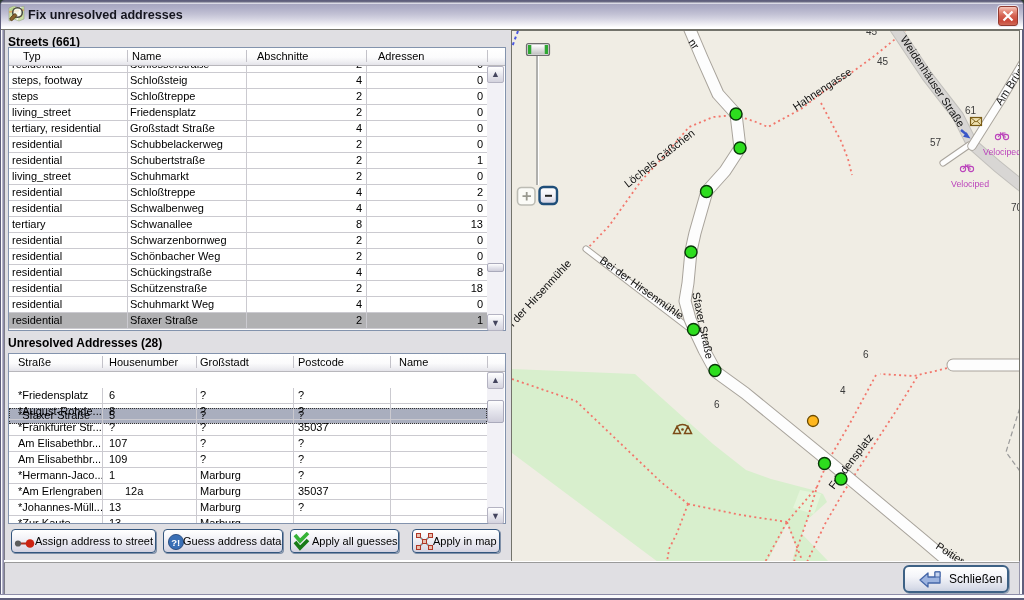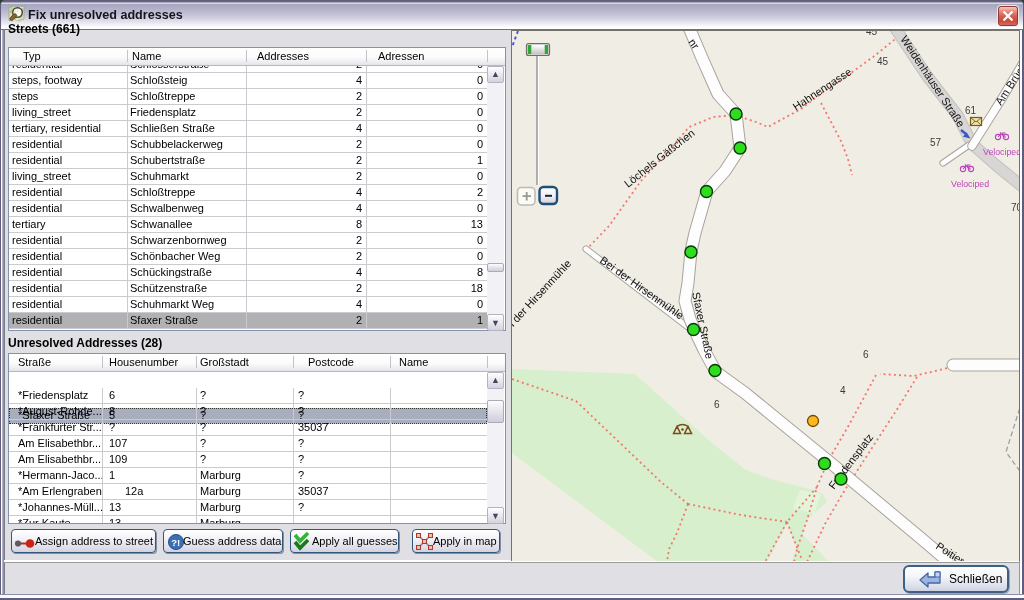--- a/index.html
+++ b/index.html
@@ -75,26 +75,26 @@
  <circle cx="9.5" cy="6.5" r="4.8" fill="#ffffff" fill-opacity="0.75" stroke="#4a4a42" stroke-width="1.5"></circle>
  <rect x="-3.2" y="-1.6" width="8" height="3.2" rx="1.4" transform="translate(5.8,10.6) rotate(135)" fill="#8a6430" stroke="#53380f" stroke-width="0.8"></rect>
 </svg>
 <div class="abs" id="title-text">Fix unresolved addresses</div>
 <div class="abs" id="closebtn">
     <svg width="14" height="14" viewBox="0 0 14 14">
       <path d="M2.5,2.5 L11.5,11.5 M11.5,2.5 L2.5,11.5" stroke="#ffffff" stroke-width="2.2"></path>
     </svg>
   </div>
 
-<div class="abs paneltitle" style="left:8px;top:22px;">Streets (661)</div>
+<div class="abs paneltitle" style="left:8px;top:35px;">Streets (661)</div>
 <div class="abs tbl" id="stbl" style="left:8px;top:47px;width:496px;height:282px;">
     <div class="thead">
       <div class="th" style="left:14px">Typ</div>
       <div class="th" style="left:123px">Name</div>
-      <div class="th" style="left:248px">Addresses</div>
+      <div class="th" style="left:248px">Abschnitte</div>
       <div class="th" style="left:369px">Adressen</div>
       <div class="thsep" style="left:118px"></div>
       <div class="thsep" style="left:237px"></div>
       <div class="thsep" style="left:357px"></div>
       <div class="thsep" style="left:478px"></div>
     </div>
     <div class="row" style="top:18px;width:478px;height:7px;overflow:hidden;">
       <div class="cell" style="left:3px;top:-8px">residential</div>
       <div class="cell" style="left:121px;top:-8px">Schlosserstraße</div>
       <div class="cell num" style="right:125px;top:-8px">2</div>
@@ -125,21 +125,21 @@
       <div class="cell" style="left:3px">living_street</div>
       <div class="cell" style="left:121px">Friedensplatz</div>
       <div class="cell num" style="right:125px">2</div>
       <div class="cell num" style="right:4px">0</div>
       <div class="vline" style="left:118px"></div>
       <div class="vline" style="left:237px"></div>
       <div class="vline" style="left:357px"></div>
     </div>
     <div class="row" style="top:73px;width:478px;">
       <div class="cell" style="left:3px">tertiary, residential</div>
-      <div class="cell" style="left:121px">Schließen Straße</div>
+      <div class="cell" style="left:121px">Großstadt Straße</div>
       <div class="cell num" style="right:125px">4</div>
       <div class="cell num" style="right:4px">0</div>
       <div class="vline" style="left:118px"></div>
       <div class="vline" style="left:237px"></div>
       <div class="vline" style="left:357px"></div>
     </div>
     <div class="row" style="top:89px;width:478px;">
       <div class="cell" style="left:3px">residential</div>
       <div class="cell" style="left:121px">Schubbelackerweg</div>
       <div class="cell num" style="right:125px">2</div>
@@ -257,21 +257,21 @@
       </div>
     </div>
   </div>
 
 <div class="abs paneltitle" style="left:8px;top:336px;">Unresolved Addresses (28)</div>
 <div class="abs tbl" id="atbl" style="left:8px;top:353px;width:496px;height:169px;">
     <div class="thead">
       <div class="th" style="left:9px">Straße</div>
       <div class="th" style="left:100px">Housenumber</div>
       <div class="th" style="left:191px">Großstadt</div>
-      <div class="th" style="left:299px">Postcode</div>
+      <div class="th" style="left:289px">Postcode</div>
       <div class="th" style="left:390px">Name</div>
       <div class="thsep" style="left:93px"></div>
       <div class="thsep" style="left:187px"></div>
       <div class="thsep" style="left:284px"></div>
       <div class="thsep" style="left:381px"></div>
       <div class="thsep" style="left:478px"></div>
     </div>
     <div class="row" style="top:18px;width:478px;background:#a9aebe;outline:1px dotted #333;outline-offset:-1px;margin-top:36px;">
       <div class="cell" style="left:9px;width:87px;overflow:hidden">*Sfaxer Straße</div>
       <div class="cell" style="left:100px">5</div>

